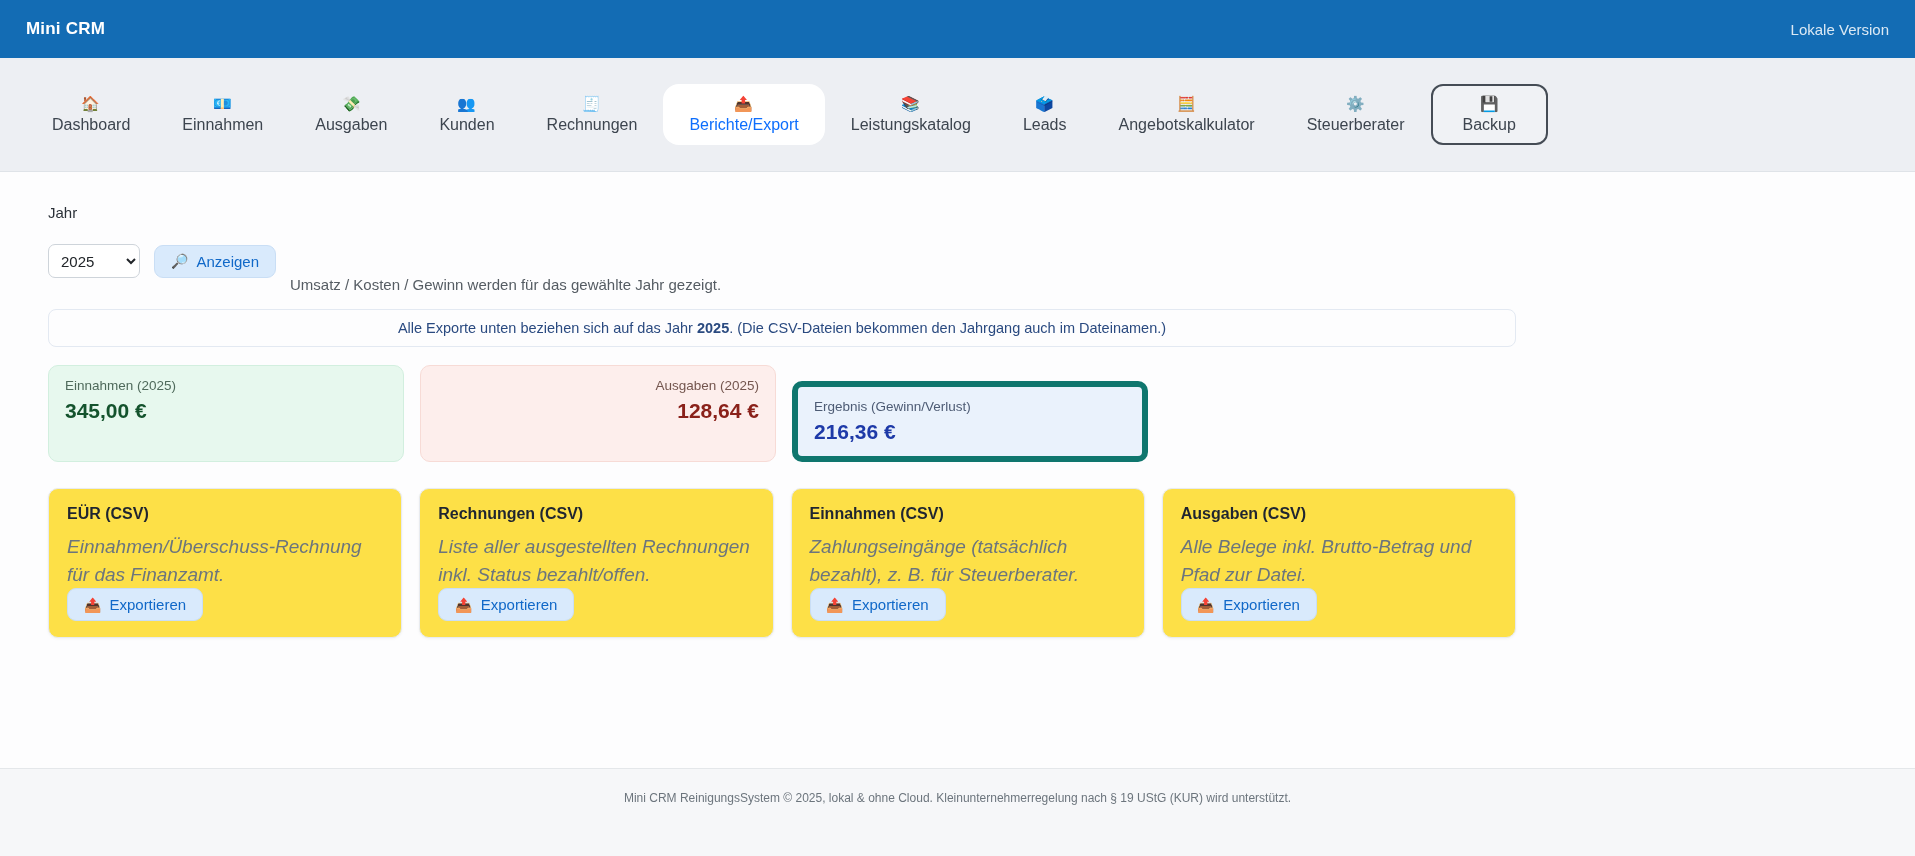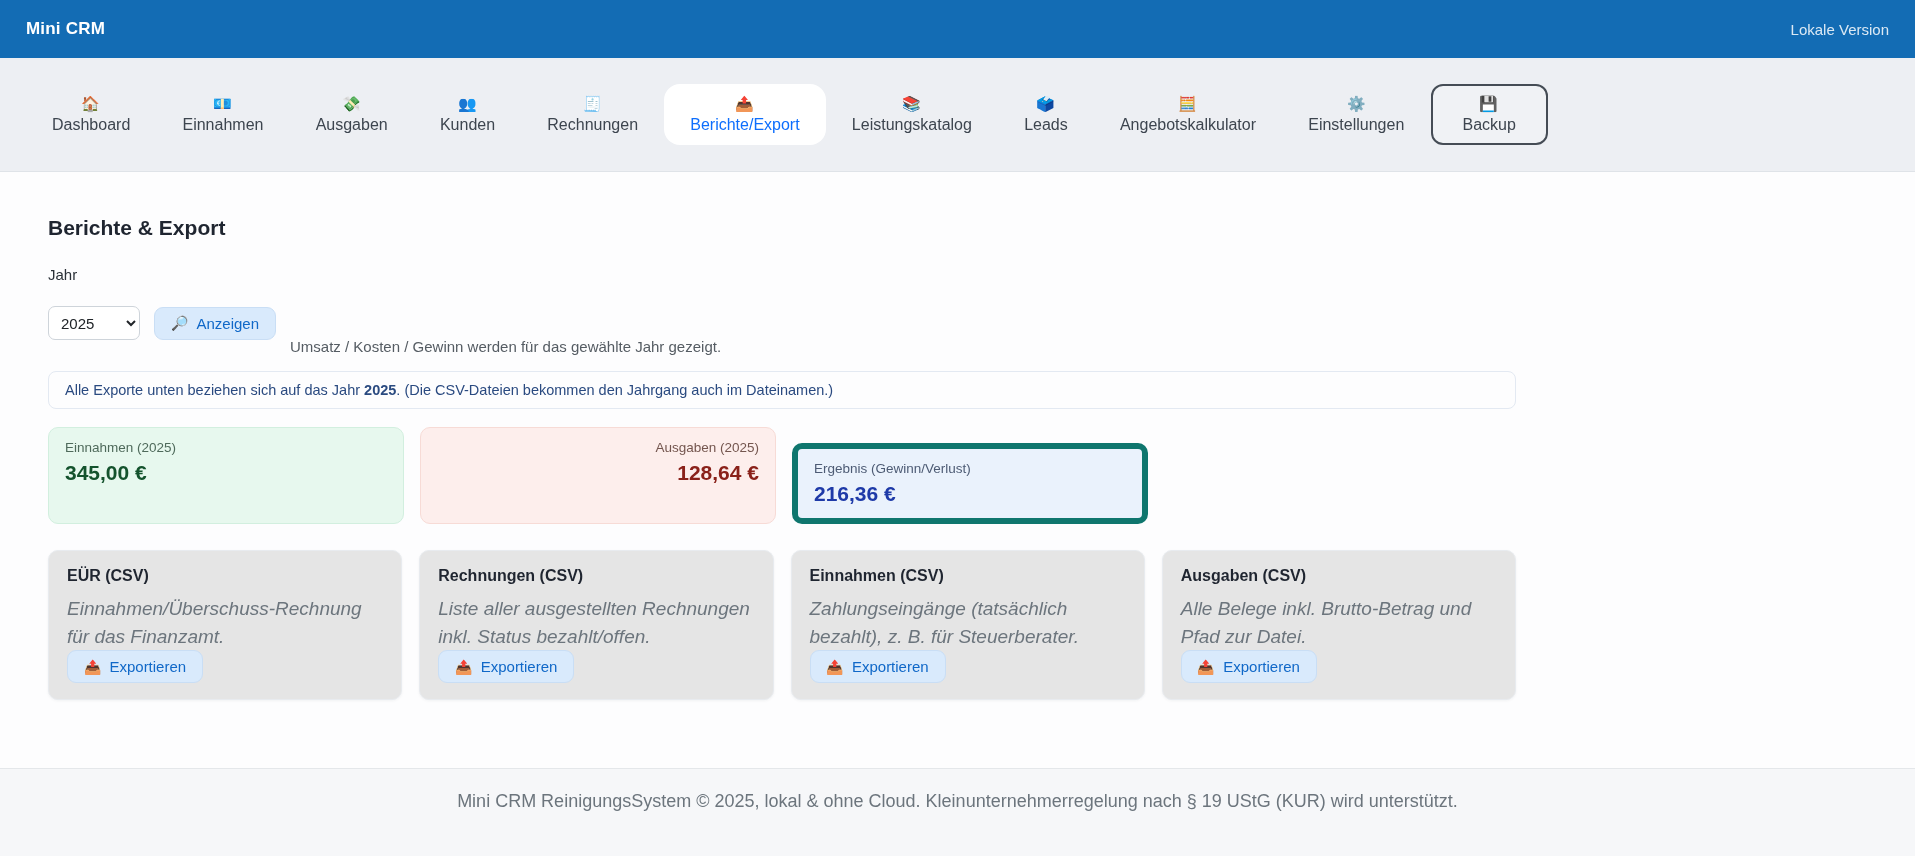--- a/index.html
+++ b/index.html
@@ -58,55 +58,55 @@
     background:#d9eafc; border:1px solid #c9def5; border-radius:9px;
     color:#1068c8; font-size:15px; font-family:inherit;
     padding:7px 16px; cursor:pointer; white-space:nowrap;
   }
   .btn-soft .btn-ico { font-size:14px; }
   .hint { font-size:15px; color:#555c63;margin-top:47px; }
 
   .alert {
     margin-top:16px; width:100%；
     background:#f8fafd; border:1px solid #e3e9f2; border-radius:8px;
-    padding:10px 16px; font-size:14.5px; color:#2a4a80;
+    padding:10px 16px; font-size:14.5px; color:#2a4a80;text-align:center;
   }
   .alert strong { font-weight:700; }
 
   .stats { display:flex; gap:16px; margin-top:18px; }
   .stat { width:356px; border-radius:10px; padding:12px 16px; }
   .stat-label { font-size:13.5px; margin-bottom:6px; }
   .stat-value { font-size:21px; font-weight:700; }
   .stat-green { background:#e7f8ee; border:1px solid #d2efdf; }
   .stat-green .stat-label { color:#4f6a5b; }
   .stat-green .stat-value { color:#14532d; }
   .stat-red { background:#fdeeec; border:1px solid #f7dbd6;text-align:right; }
   .stat-red .stat-label { color:#74564f; }
   .stat-red .stat-value { color:#8a211a; }
   .stat-blue { background:#eaf2fc; border:6px solid #0f766e;margin-top:16px; }
   .stat-blue .stat-label { color:#4d5b74; }
   .stat-blue .stat-value { color:#1e3aa8; }
 
   .xcards { display:flex; gap:17px; margin-top:26px; }
   .xcard {
-    flex:1 1 0; min-height:140px; background:#e5e5e5;
+    flex:1 1 0; min-height:140px; background:#fde047;
     border:1px solid #e8ebef; border-radius:10px;
     box-shadow:0 1px 3px rgba(20,30,40,.05);
     padding:16px 18px 16px; display:flex; flex-direction:column;
   }
   .xtitle { font-size:16px; font-weight:700; color:#1f2530; margin-bottom:10px; }
   .xdesc { font-size:19px; color:#6c757d; line-height:1.45;font-style:italic; }
   .xcard .btn-soft { margin-top:auto; align-self:flex-start; }
 
   
   .footer {
     flex:0 0 88px; background:#f6f7f9; border-top:1px solid #e4e7ea;
     display:flex; justify-content:center; padding-top:22px;
   }
-  .footer-text { font-size:18px; color:#6c757d; }
+  .footer-text { font-size:12px; color:#6c757d; }
 </style>
 </head>
 <body>
 
 <header class="topbar">
   <div class="brand">Mini CRM</div>
   <div class="topbar-right">Lokale Version</div>
 </header>
 
 <nav class="navband">
@@ -142,32 +142,31 @@
     <div class="tab">
       <span class="tab-ico">🗳️</span>
       <span class="tab-label">Leads</span>
     </div>
     <div class="tab">
       <span class="tab-ico">🧮</span>
       <span class="tab-label">Angebotskalkulator</span>
     </div>
     <div class="tab">
       <span class="tab-ico">⚙️</span>
-      <span class="tab-label">Einstellungen</span>
+      <span class="tab-label">Steuerberater</span>
     </div>
     <div class="tab backup">
       <span class="tab-ico">💾</span>
       <span class="tab-label">Backup</span>
     </div>
   </div>
 </nav>
 
 <main class="main">
   <div class="content">
-    <h1 class="page-title">Berichte &amp; Export</h1>
 
     <div class="field-label">Jahr</div>
 
     <div class="controls">
       <select class="year-select">
         <option>2025</option>
       </select>
       <button class="btn-soft">
         <span class="btn-ico">🔎</span>
         <span>Anzeigen</span>

